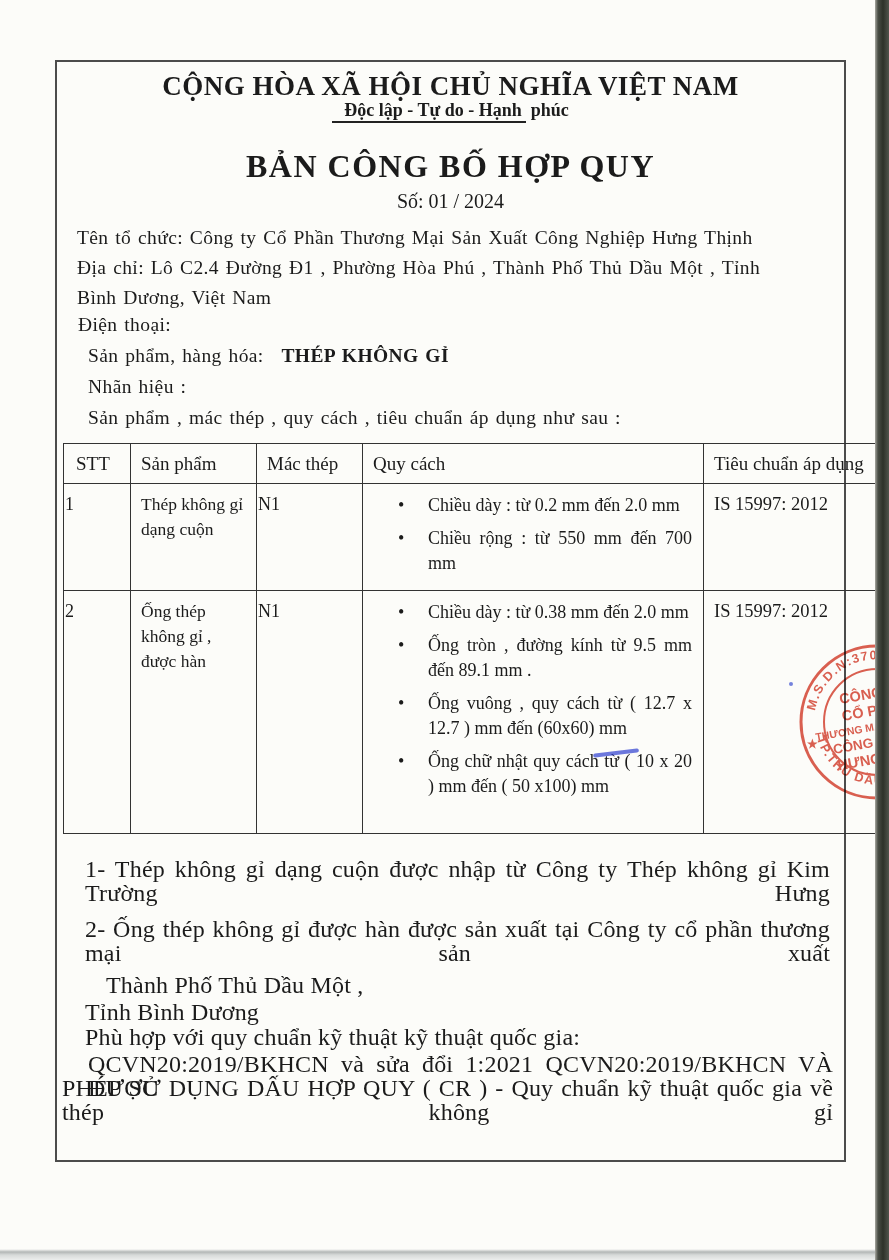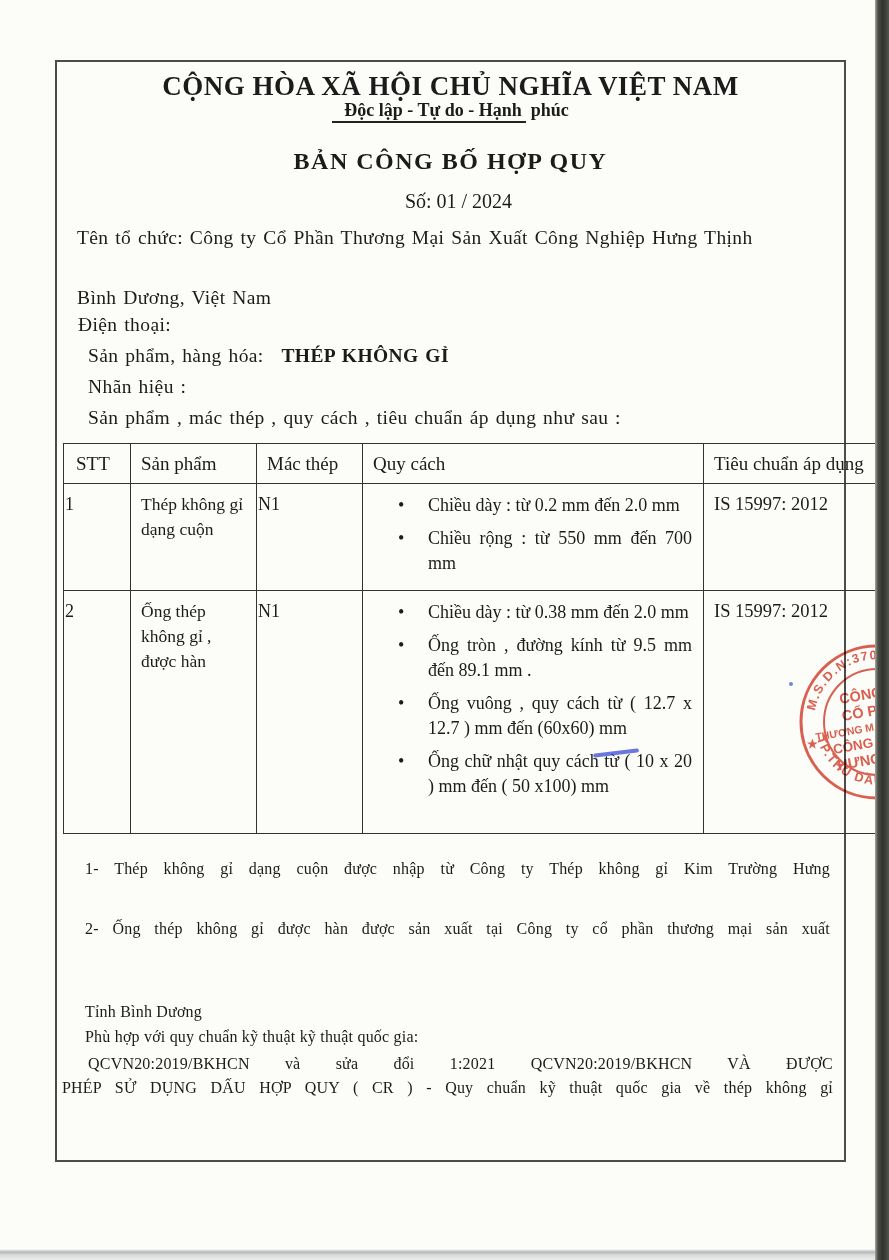--- a/index.html
+++ b/index.html
@@ -22,22 +22,22 @@
   
   .page-border{
     position:absolute;left:55px;top:60px;width:787px;height:1098px;
     border:2px solid #4c4c4c;z-index:1;
   }
   .centered{position:absolute;left:55px;width:791px;text-align:center;}
   .nat-header{top:71px;font-weight:bold;font-size:27px;letter-spacing:.5px;}
   .motto{top:100px;font-weight:bold;font-size:18px;}
   .motto .u{border-bottom:2px solid #222;padding:0 4px 1px 12px;}
   .motto .tail{margin-left:5px;}
-  .doc-title{top:148px;font-weight:bold;font-size:24px;letter-spacing:1.5px;}
-  .doc-number{top:190px;font-size:20px;padding-left:8px;}
+  .doc-title{top:148px;font-weight:bold;font-size:32px;letter-spacing:1.5px;}
+  .doc-number{top:190px;font-size:20px;}
   
   .bodyline{position:absolute;font-size:19.5px;letter-spacing:.4px;word-spacing:1.5px;white-space:nowrap;}
   .l-org{left:77px;top:227px;}
   .l-addr1{left:77px;top:257px;}
   .l-addr2{left:77px;top:287px;}
   .l-phone{left:78px;top:314px;}
   .l-prod{left:88px;top:345px;}
   .l-brand{left:88px;top:376px;}
   .l-intro{left:88px;top:407px;}
   .bold{font-weight:bold;margin-left:11px;}
@@ -64,21 +64,21 @@
   td.c-sp{padding:8px 6px 0 10px;text-align:justify;line-height:25px;font-size:17.5px;}
   td.c-mac{text-align:center;padding-top:8px;line-height:25px;}
   td.c-tc{padding:8px 6px 0 10px;line-height:25px;font-size:18.5px;}
   td.c-qc ul{margin:0;padding:8px 10px 0 20px;list-style:none;}
   td.c-qc li{
     position:relative;padding-left:44px;margin-bottom:8px;
     line-height:25px;text-align:justify;
   }
   td.c-qc li::before{content:"\2022";position:absolute;left:14px;font-size:18px;}
   
-  .note{position:absolute;font-size:16px;letter-spacing:.2px;line-height:24px;z-index:2;}
+  .note{position:absolute;font-size:24px;letter-spacing:.2px;line-height:24px;z-index:2;}
   .just{text-align:justify;text-align-last:justify;}
   .n1{left:85px; top:857px; width:745px;}
   .n2{left:85px; top:887px;}
   .n3{left:85px; top:917px; width:745px;}
   .n4{left:106px;top:946px; width:727px;}
   .n5{left:106px;top:973px;}
   .n6{left:85px; top:1000px;}
   .n7{left:85px; top:1025px;}
   .n8{left:88px; top:1052px; width:745px;}
   .n9{left:62px; top:1076px; width:771px;}
@@ -100,20 +100,21 @@
 <div class="scan">
 
   <div class="page-border"></div>
 
   <div class="centered nat-header">CỘNG HÒA XÃ HỘI CHỦ NGHĨA VIỆT NAM</div>
   <div class="centered motto"><span class="u">Độc lập - Tự do - Hạnh</span><span class="tail">phúc</span></div>
   <div class="centered doc-title">BẢN CÔNG BỐ HỢP QUY</div>
   <div class="centered doc-number">Số: 01 / 2024</div>
 
   <div class="bodyline l-org">Tên tổ chức: Công ty Cổ Phần Thương Mại Sản Xuất Công Nghiệp Hưng Thịnh</div>
+  <div class="bodyline l-addr1">Địa chỉ: Lô C2.4 Đường Đ1 , Phường Hòa Phú , Thành Phố Thủ Dầu Một , Tỉnh</div>
   <div class="bodyline l-addr2">Bình Dương, Việt Nam</div>
   <div class="bodyline l-phone">Điện thoại:</div>
   <div class="bodyline l-prod"><span>Sản phẩm, hàng hóa:</span> <span class="bold">THÉP KHÔNG GỈ</span></div>
   <div class="bodyline l-brand">Nhãn hiệu :</div>
   <div class="bodyline l-intro">Sản phẩm , mác thép , quy cách , tiêu chuẩn áp dụng như sau :</div>
 
   <table class="spec">
     <tbody>
         <tr class="hdr">
       <th class="c-stt">STT</th>
@@ -146,20 +147,21 @@
           <li>Ống chữ nhật quy cách từ ( 10 x 20 ) mm đến ( 50 x100) mm</li>
         </ul>
       </td>
       <td class="c-tc">IS 15997: 2012</td>
     </tr>
   </tbody>
     </table>
 
   <div class="note n1 just">1- Thép không gỉ dạng cuộn được nhập từ Công ty Thép không gỉ Kim Trường Hưng</div>
   <div class="note n3 just">2- Ống thép không gỉ được hàn được sản xuất tại Công ty cổ phần thương mại sản xuất</div>
+  <div class="note n5">Thành Phố Thủ Dầu Một ,</div>
   <div class="note n6">Tỉnh Bình Dương</div>
   <div class="note n7">Phù hợp với quy chuẩn kỹ thuật kỹ thuật quốc gia:</div>
   <div class="note n8 just">QCVN20:2019/BKHCN và sửa đổi 1:2021 QCVN20:2019/BKHCN VÀ ĐƯỢC</div>
   <div class="note n9 just">PHÉP SỬ DỤNG DẤU HỢP QUY ( CR ) -  Quy chuẩn kỹ thuật quốc gia về thép không gỉ</div>
 
   <svg class="stamp-svg" viewBox="-100 -100 200 200">
     <g fill="none" stroke="#d84f3f">
       <circle r="76" stroke-width="3"></circle>
       <circle r="53" stroke-width="2"></circle>
     </g>

